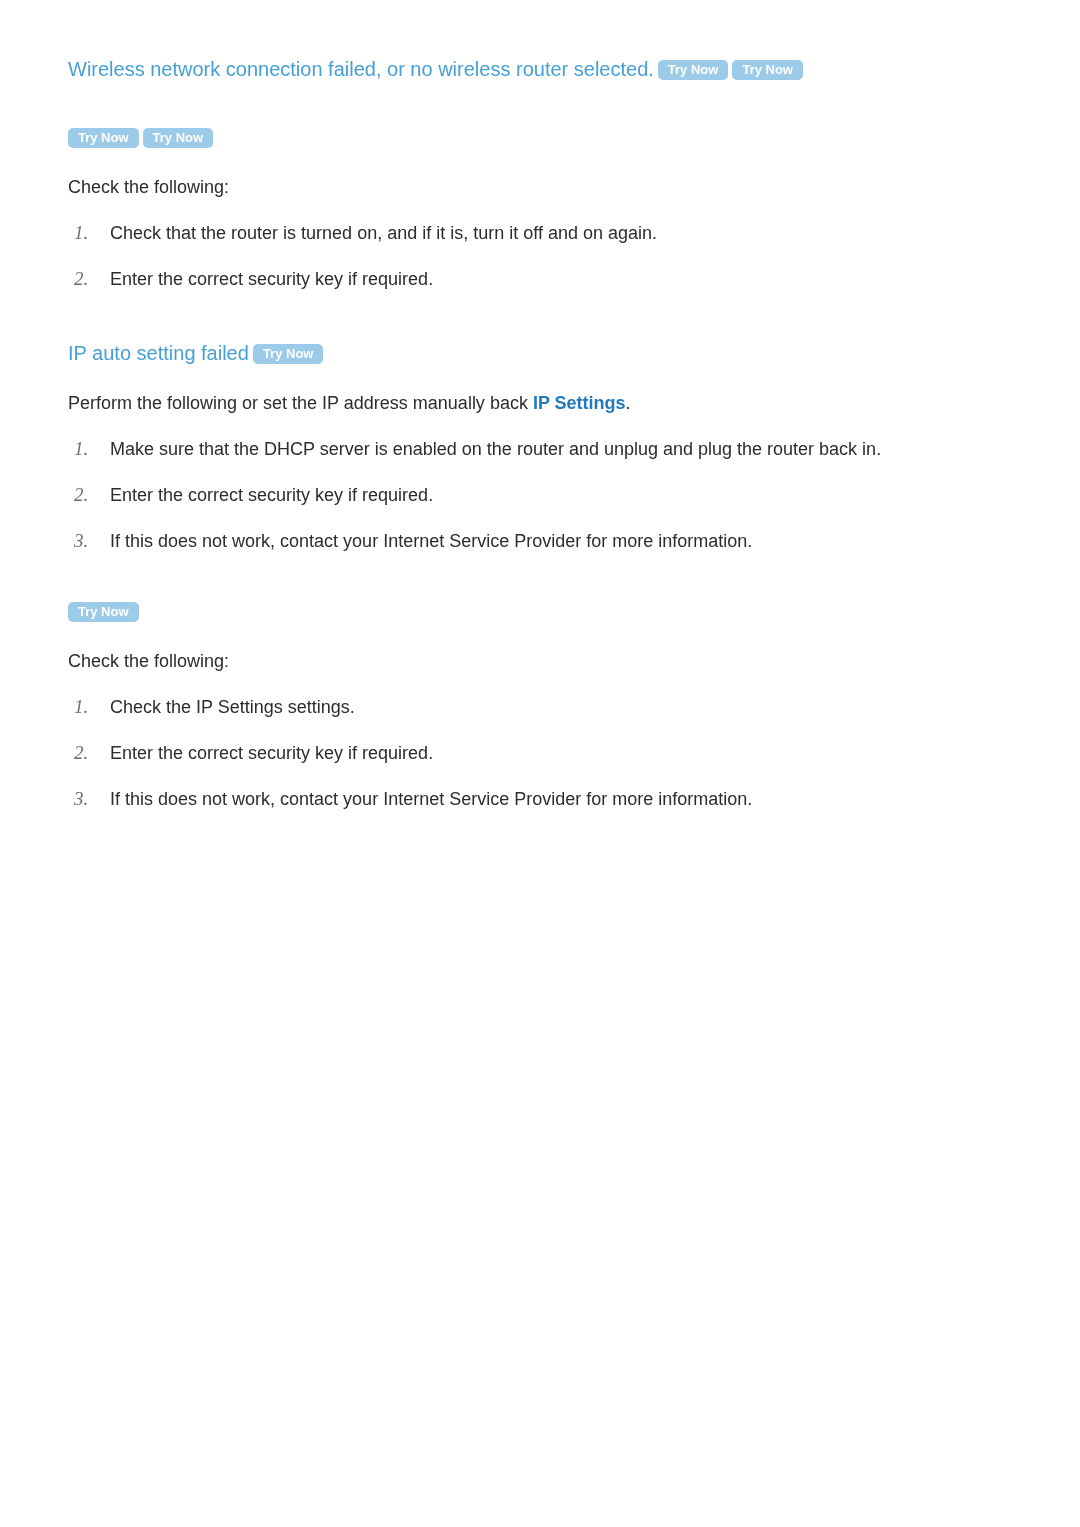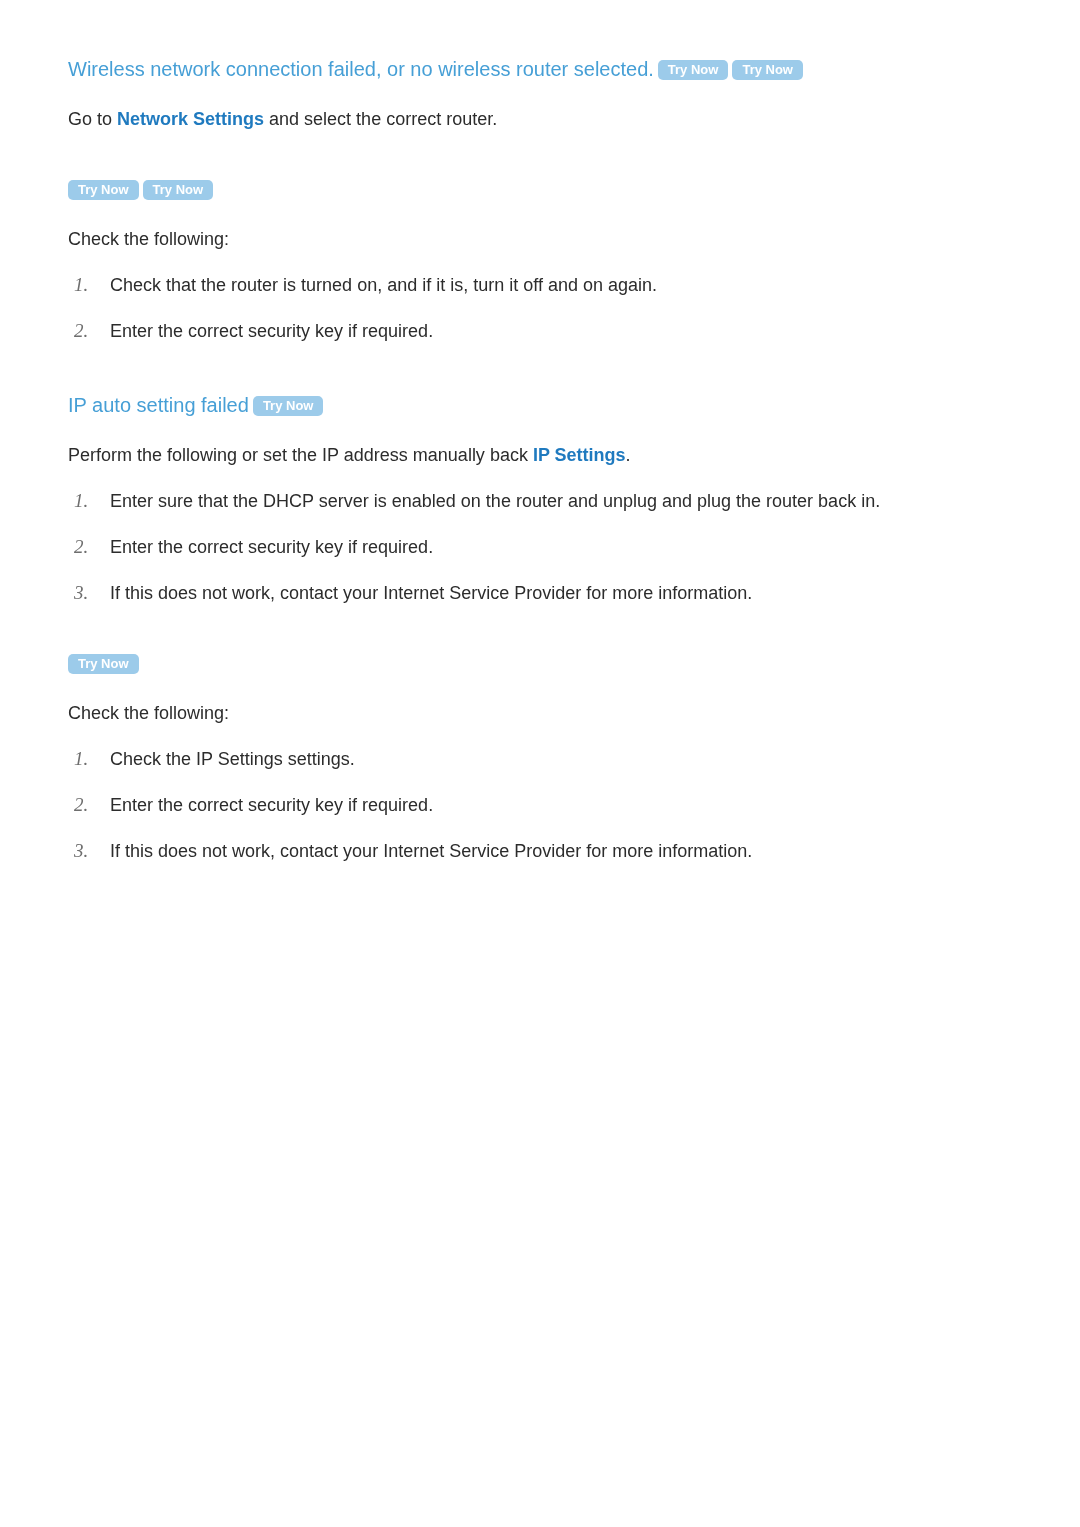--- a/index.html
+++ b/index.html
@@ -89,23 +89,20 @@
 
 <div class="page">
 
 
   <div class="section">
     <div class="section-heading">
       <span class="section-heading-text">Wireless network connection failed, or no wireless router selected.</span>
       <span class="pill">Try Now</span>
       <span class="pill">Try Now</span>
     </div>
-    <p class="body-line">
-      <span>Go to </span><span class="link-strong">Network Settings</span><span> and select the correct router.</span>
-    </p>
   </div>
 
   <div class="section">
     <div class="section-heading">
       <span class="pill">Try Now</span>
       <span class="pill">Try Now</span>
     </div>
     <p class="body-line">Check the following:</p>
     <ol>
       <li>Check that the router is turned on, and if it is, turn it off and on again.</li>
@@ -115,21 +112,21 @@
 
   <div class="section">
     <div class="section-heading">
       <span class="section-heading-text">IP auto setting failed</span>
       <span class="pill">Try Now</span>
     </div>
     <p class="body-line">
       <span>Perform the following or set the IP address manually back </span><span class="link-strong">IP Settings</span><span>.</span>
     </p>
     <ol>
-      <li>Enter sure that the DHCP server is enabled on the router and unplug and plug the router back in.</li>
+      <li>Make sure that the DHCP server is enabled on the router and unplug and plug the router back in.</li>
       <li>Enter the correct security key if required.</li>
       <li>If this does not work, contact your Internet Service Provider for more information.</li>
     </ol>
   </div>
 
   <div class="section">
     <div class="section-heading">
       <span class="pill">Try Now</span>
     </div>
     <p class="body-line">Check the following:</p>

